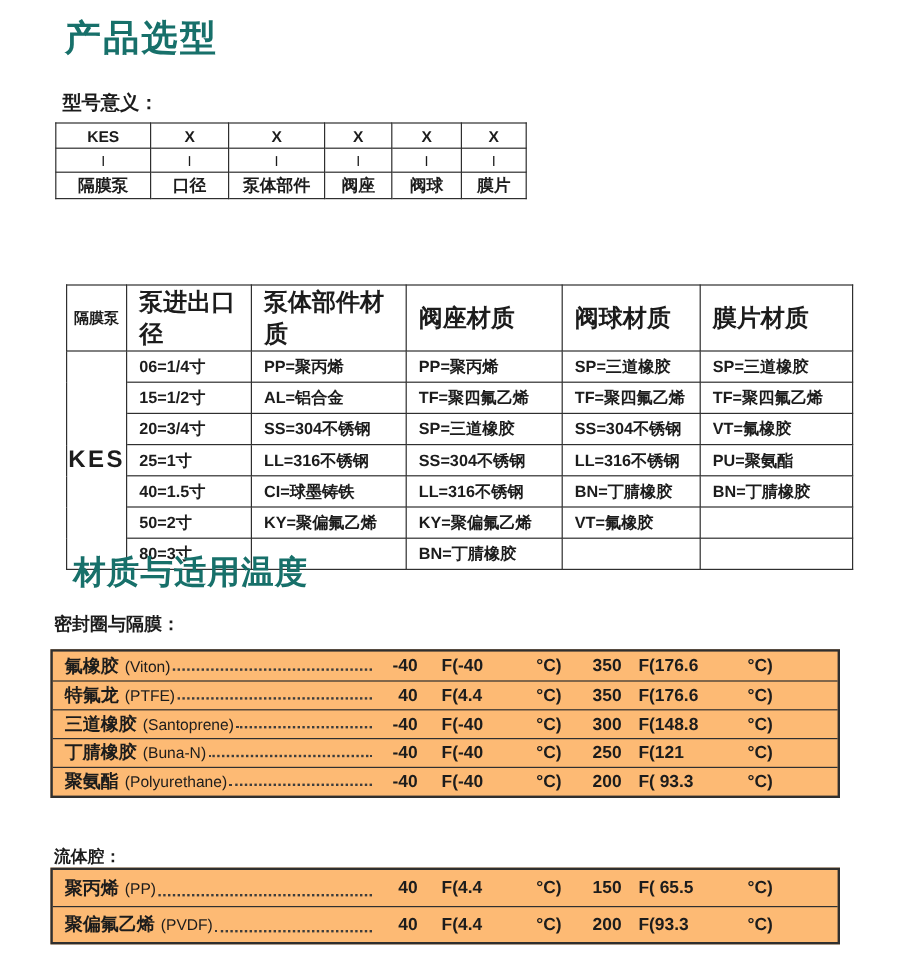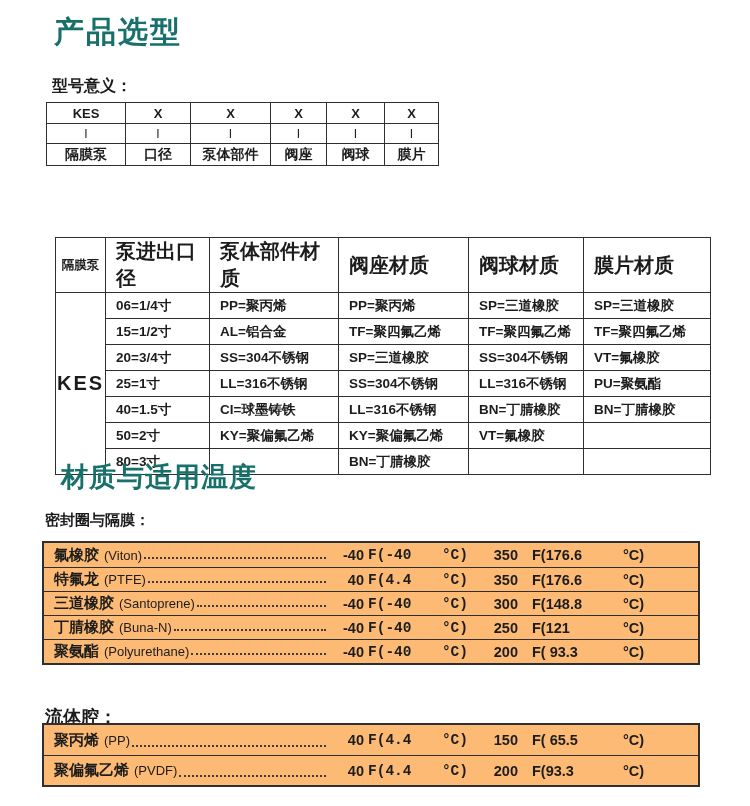--- a/index.html
+++ b/index.html
@@ -49,21 +49,21 @@
   table.t2 td.kes {
     text-align:center; padding:0; font-size:20px; font-weight:700;
     letter-spacing:2px;
   }
 
   h2.title2 {
     position:absolute; left:61px; top:459px;
     font-size:27px; font-weight:700; letter-spacing:1px; color:#17706a;
   }
   .seal-label { position:absolute; left:45px; top:511px; font-size:15px; font-weight:700;font-family:Liberation Serif, serif; }
-  .fluid-label { position:absolute; left:45px; top:705px; font-size:18px; font-weight:700; }
+  .fluid-label { position:absolute; left:45px; top:705px; font-size:14px; font-weight:700; }
 
   .temp-table {
     position:absolute; left:42px; width:658px;
     border:2px solid #2f2f2f; background:#fdba74;
   }
   .temp-table.seal { top:541px; }
   .temp-table.fluid { top:723px; }
   .trow {
     display:flex; align-items:center; height:24px; padding-left:10px;
   }
@@ -72,21 +72,21 @@
   .trow .nm { font-size:15px; font-weight:700; white-space:nowrap; }
   .trow .en { font-size:13px; font-weight:400; margin-left:5px; white-space:nowrap; }
   .trow .dots {
     flex:1; min-width:20px; height:0;
     border-bottom:2px dotted #3c3c3c;
     align-self:flex-end; margin:0 0 8px 2px;
   }
   .trow .num { font-size:14.5px; font-weight:600; white-space:nowrap; }
   .trow .fmin { width:38px; text-align:right; }
   .trow .cbox { display:flex; justify-content:space-between; white-space:nowrap; }
-  .trow .cmin { width:100px; margin-left:4px;font-family:Liberation Mono, monospace; }
+  .trow .cmin { width:100px; margin-left:20px; }
   .trow .fmax { width:42px; text-align:right; margin-left:8px; }
   .trow .cmax { width:112px; margin-left:14px; margin-right:54px;text-align:center; }
 </style>
 </head>
 <body>
 
 <div class="page">
 
   <h1 class="title">产品选型</h1>
 

